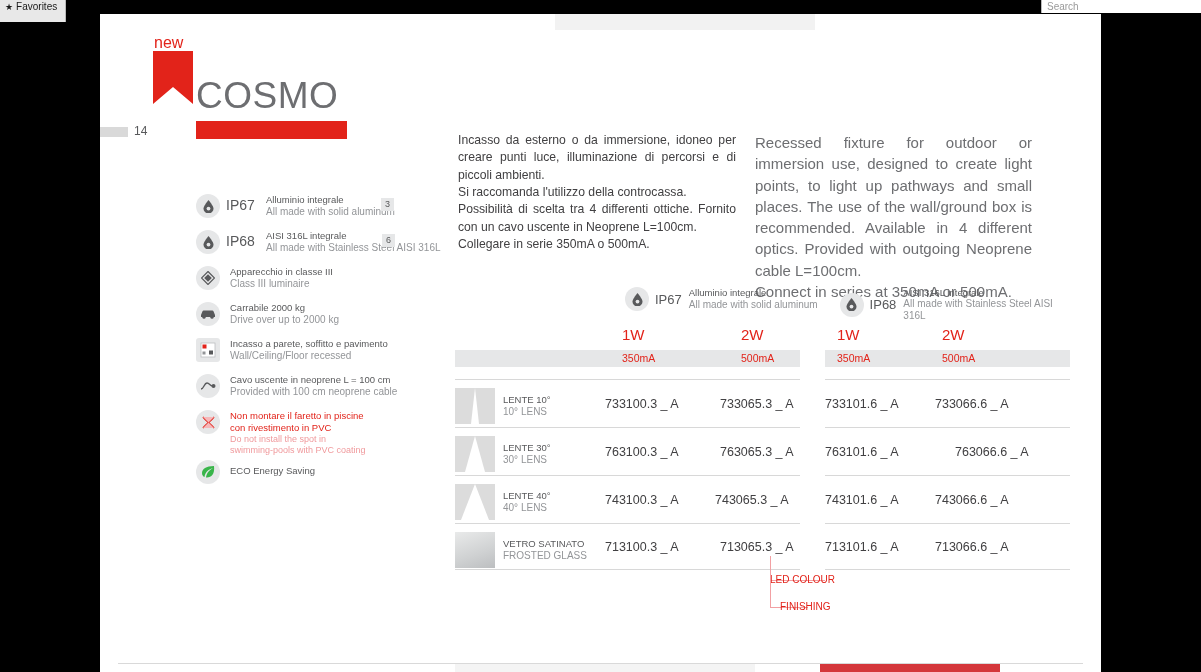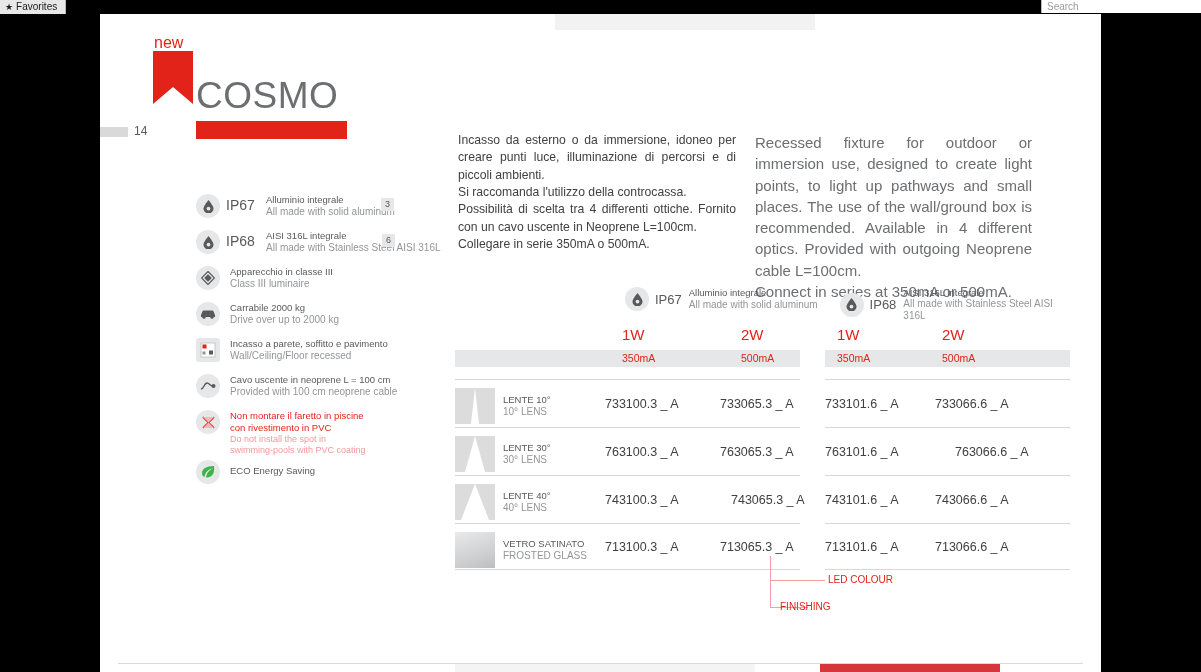--- a/index.html
+++ b/index.html
@@ -20,21 +20,21 @@
   
   .chrome-bar {
     position: absolute;
     top: 0; left: 0;
     width: 1201px; height: 14px;
     background: #000;
   }
   .favorites {
     position: absolute;
     top: 0; left: 0;
-    height: 14px;
+    height: 22px;
     background: #e8e8e8;
     color: #1a1a1a;
     font-size: 10px;
     line-height: 13px;
     padding: 0 8px 0 5px;
     border-right: 1px solid #b9b9b9;
     white-space: nowrap;
   }
   .favorites .star { font-size: 9px; margin-right: 3px; }
   .search-box {
@@ -521,21 +521,21 @@
       <div class="rowline" style="left:0px; top:191px; width:345px;"></div>
       <div class="rowline" style="left:370px; top:191px; width:245px;"></div>
       <div class="lens-thumb" style="left:0px; top:200px;">
         <div class="beam" style="border-left:14px solid transparent; border-right:14px solid transparent;"></div>
       </div>
       <div class="lens-label" style="left:48px; top:206px;">
         <span class="lt-it">LENTE 40°</span>
         <span class="lt-en">40° LENS</span>
       </div>
       <div class="code" style="left:150px; top:209px;">743100.3 _ A</div>
-      <div class="code" style="left:276px; top:209px;">743065.3 _ A</div>
+      <div class="code" style="left:260px; top:209px;">743065.3 _ A</div>
       <div class="code" style="left:370px; top:209px;">743101.6 _ A</div>
       <div class="code" style="left:480px; top:209px;">743066.6 _ A</div>
 
       <div class="rowline" style="left:0px; top:239px; width:345px;"></div>
       <div class="rowline" style="left:370px; top:239px; width:245px;"></div>
       <div class="lens-thumb" style="left:0px; top:248px; background:#d0d2d3;">
         <div style="position:absolute; inset:0; background:linear-gradient(160deg,#e9eaea 0%,#cfd1d2 60%,#bcbec0 100%);"></div>
       </div>
       <div class="lens-label" style="left:48px; top:254px;">
         <span class="lt-it">VETRO SATINATO</span>
@@ -543,20 +543,20 @@
       </div>
       <div class="code" style="left:150px; top:256px;text-align:center;">713100.3 _ A</div>
       <div class="code" style="left:265px; top:256px;">713065.3 _ A</div>
       <div class="code" style="left:370px; top:256px;">713101.6 _ A</div>
       <div class="code" style="left:480px; top:256px;">713066.6 _ A</div>
 
       <div class="rowline" style="left:0px; top:285px; width:345px;"></div>
       <div class="rowline" style="left:370px; top:285px; width:245px;"></div>
 
       <div class="callout" style="left:315px; top:272px; width:55px; height:25px;"></div>
-      <div class="callout-label" style="left:333px; top:290px;padding-left:40px;">LED COLOUR</div>
+      <div class="callout-label" style="left:315px; top:290px;">LED COLOUR</div>
       <div class="callout" style="left:315px; top:272px; width:38px; height:52px;"></div>
       <div class="callout-label" style="left:325px; top:317px;">FINISHING</div>
 
     </div>
 
   </div>
 </div>
 
 </body></html>

